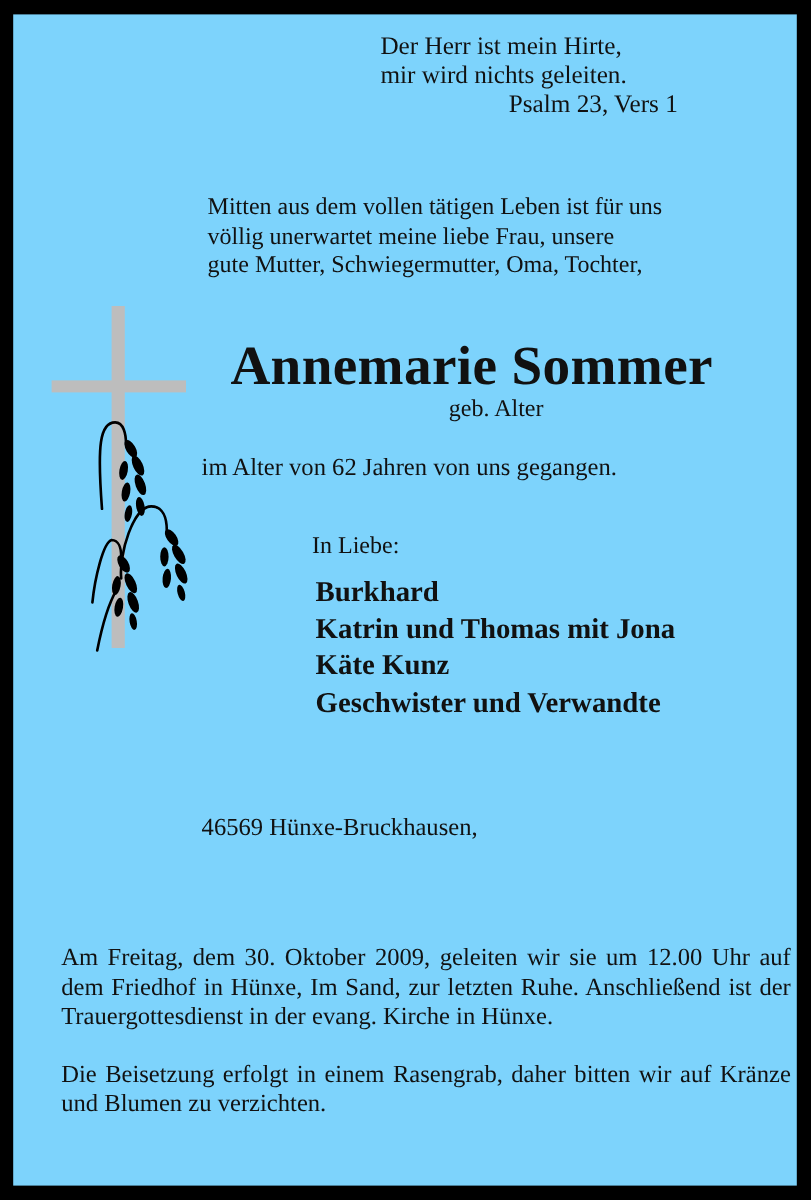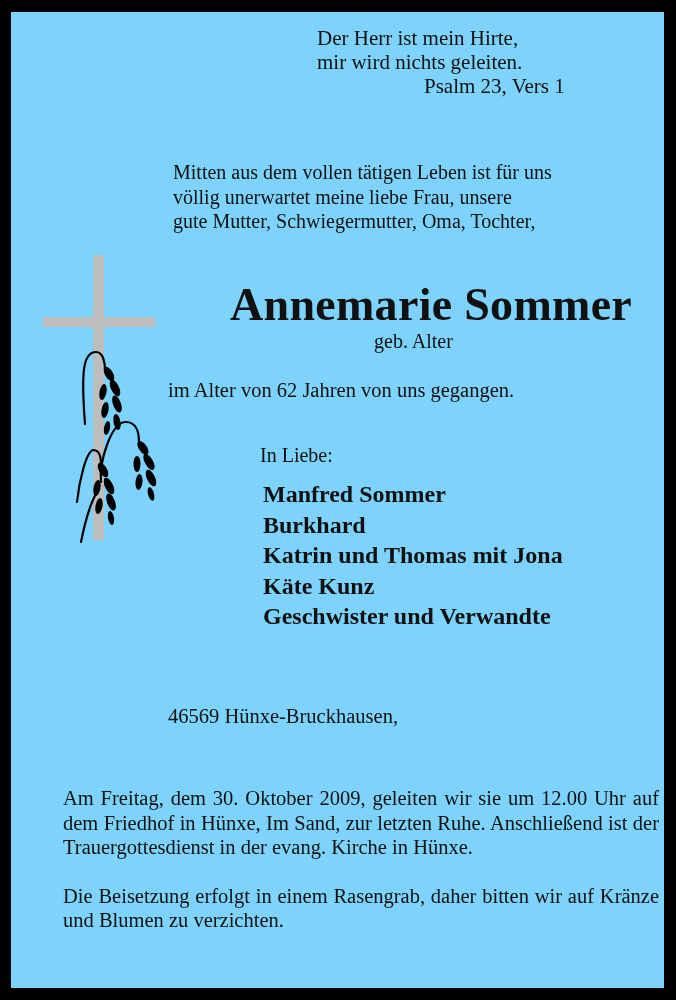--- a/index.html
+++ b/index.html
@@ -2,28 +2,28 @@
 <html><head>
   <meta charset="utf-8">
   <style>
     html, body { margin: 0; padding: 0; }
     body { width: 676px; height: 1000px; background: #000; position: relative; overflow: hidden; }
     .page { position: absolute; left: 11px; top: 12px; width: 653px; height: 976px; background: #7dd3fc; font-family: "Liberation Serif", "DejaVu Serif", serif; color: #111; }
     .abs { position: absolute; white-space: nowrap; }
     .psalm { left: 306px; top: 14px; font-size: 21px; line-height: 24px; }
     .psalm .ref { display: block; padding-left: 107px; }
     .intro { left: 162px; top: 148px; font-size: 20px; line-height: 24.5px; }
-    .name { left: 181px; top: 268px; font-size: 46px; font-weight: bold; letter-spacing: 0.3px; line-height: 50px; margin-left: 38px; }
+    .name { left: 181px; top: 268px; font-size: 46px; font-weight: bold; letter-spacing: 0.3px; line-height: 50px; }
     .born { left: 363px; top: 318px; font-size: 20px; }
     .age { left: 157px; top: 367px; font-size: 20.5px; }
     .love { left: 249px; top: 432px; font-size: 20px; }
     .mourners { left: 252px; top: 467px; font-size: 24px; font-weight: bold; line-height: 30.5px; }
-    .address { left: 157px; top: 692px; font-size: 20.5px; line-height: 24.5px; }
+    .address { left: 157px; top: 666px; font-size: 20.5px; line-height: 24.5px; }
     .funeral { left: 36px; top: 774px; width: 612px; font-size: 20.5px; line-height: 24.5px; text-align: justify; white-space: normal; }
-    .funeral p { margin: 0 0 24px 16px; text-align: justify; text-align-last: left; }
+    .funeral p { margin: 0 0 24px 4px; text-align: justify; text-align-last: left; }
     .cross-h { position: absolute; left: 32px; top: 305px; width: 112px; height: 10px; background: #bdbdbd; }
     .cross-v { position: absolute; left: 82px; top: 243px; width: 11px; height: 285px; background: #bdbdbd; }
     .wheat { position: absolute; left: 30px; top: 240px; width: 140px; height: 300px; }
   </style>
 </head>
 <body>
 
 <div class="page">
 
   <div class="cross-v"></div>
@@ -69,21 +69,20 @@
     <span style="display:block">völlig unerwartet meine liebe Frau, unsere</span>
     <span style="display:block">gute Mutter, Schwiegermutter, Oma, Tochter,</span>
   </div>
 
   <div class="abs name">Annemarie Sommer</div>
   <div class="abs born">geb. Alter</div>
   <div class="abs age">im Alter von 62 Jahren von uns gegangen.</div>
 
   <div class="abs love">In Liebe:</div>
   <div class="abs mourners">
-    <span style="display:block">Manfred Sommer</span>
     <span style="display:block">Burkhard</span>
     <span style="display:block">Katrin und Thomas mit Jona</span>
     <span style="display:block">Käte Kunz</span>
     <span style="display:block">Geschwister und Verwandte</span>
   </div>
 
   <div class="abs address">
     <span style="display:block">46569 Hünxe-Bruckhausen,</span>
   </div>
 

